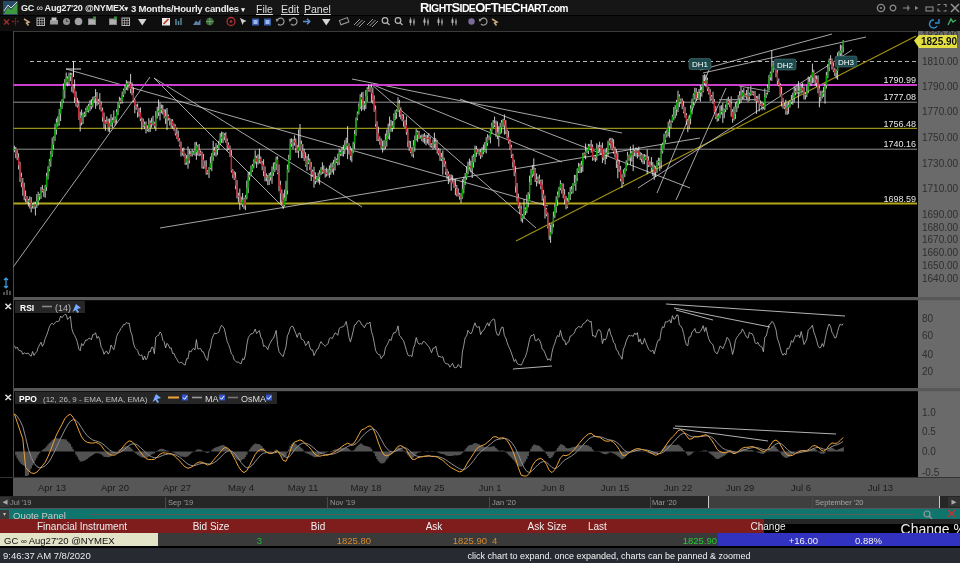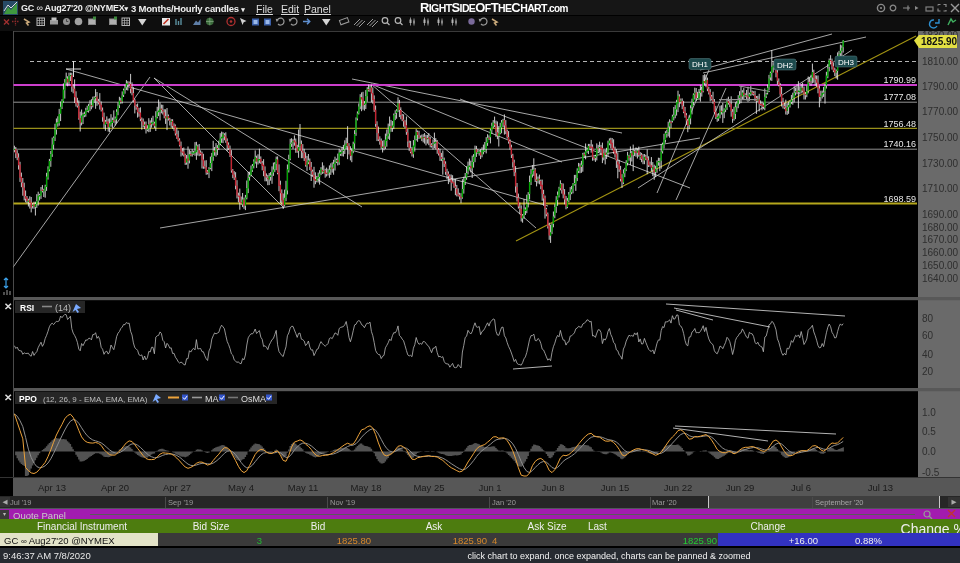--- a/index.html
+++ b/index.html
@@ -256,31 +256,31 @@
  <span class="abs" style="left:492px;top:2px;font-size:7.5px;color:#9a9a9a">Jan '20</span>
  <span class="abs" style="left:652px;top:2px;font-size:7.5px;color:#9a9a9a">Mar '20</span>
  <span class="abs" style="left:815px;top:2px;font-size:7.5px;color:#a5a5a5">September '20</span>
  <span class="abs" style="left:165px;top:1px;width:1px;height:12px;background:#4a4a4a"></span>
  <span class="abs" style="left:327px;top:1px;width:1px;height:12px;background:#4a4a4a"></span>
  <span class="abs" style="left:489px;top:1px;width:1px;height:12px;background:#4a4a4a"></span>
  <span class="abs" style="left:650px;top:1px;width:1px;height:12px;background:#4a4a4a"></span>
  <span class="abs" style="left:812px;top:1px;width:1px;height:12px;background:#4a4a4a"></span>
 </div>
 
-<div class="abs" style="left:0;top:508px;width:960px;height:11px;background:#a21caf;border-top:1px solid #50565a">
+<div class="abs" style="left:0;top:508px;width:960px;height:11px;background:#0f766e;border-top:1px solid #50565a">
  <div class="abs" style="left:0;top:1px;width:9px;height:9px;background:#3a3a3a;color:#bbb;font-size:6px;text-align:center;line-height:9px">▾</div>
  <span class="abs" style="left:13px;top:0.5px;font-size:9.5px;color:#c8c8c8">Quote Panel</span>
  <span class="abs" style="left:90px;top:5px;width:825px;height:1px;background:#5a5a5a"></span>
  <svg class="abs" style="left:922px;top:0" width="36" height="10">
         <circle cx="5" cy="5" r="3" fill="none" stroke="#999" stroke-width="1.2"></circle>
         <path d="M7,7 l3,3" stroke="#999" stroke-width="1.2"></path>
         <path d="M26,1 l7,7 m-7,0 l7,-7" stroke="#c03434" stroke-width="1.4"></path>
       </svg>
 </div>
-<div class="abs" style="left:0;top:519px;width:960px;height:14px;background:#4d7c0f">
+<div class="abs" style="left:0;top:519px;width:764px;height:14px;background:#7f1d1d">
  <span class="abs" style="left:12px;top:2px;width:140px;text-align:center;font-size:10px;color:#eeeeee">Financial Instrument</span>
  <span class="abs" style="left:141px;top:2px;width:140px;text-align:center;font-size:10px;color:#eeeeee">Bid Size</span>
  <span class="abs" style="left:248px;top:2px;width:140px;text-align:center;font-size:10px;color:#eeeeee">Bid</span>
  <span class="abs" style="left:364px;top:2px;width:140px;text-align:center;font-size:10px;color:#eeeeee">Ask</span>
  <span class="abs" style="left:477px;top:2px;width:140px;text-align:center;font-size:10px;color:#eeeeee">Ask Size</span>
  <span class="abs" style="left:588px;top:2px;width:140px;text-align:left;font-size:10px;color:#eeeeee">Last</span>
  <span class="abs" style="left:698px;top:2px;width:140px;text-align:center;font-size:10px;color:#eeeeee">Change</span>
  <span class="abs" style="left:826px;top:2px;width:140px;text-align:right;font-size:14px;color:#eeeeee">Change %</span>
 </div>
 <div class="abs" style="left:0;top:533px;width:960px;height:13px;background:#3a3a3a">

